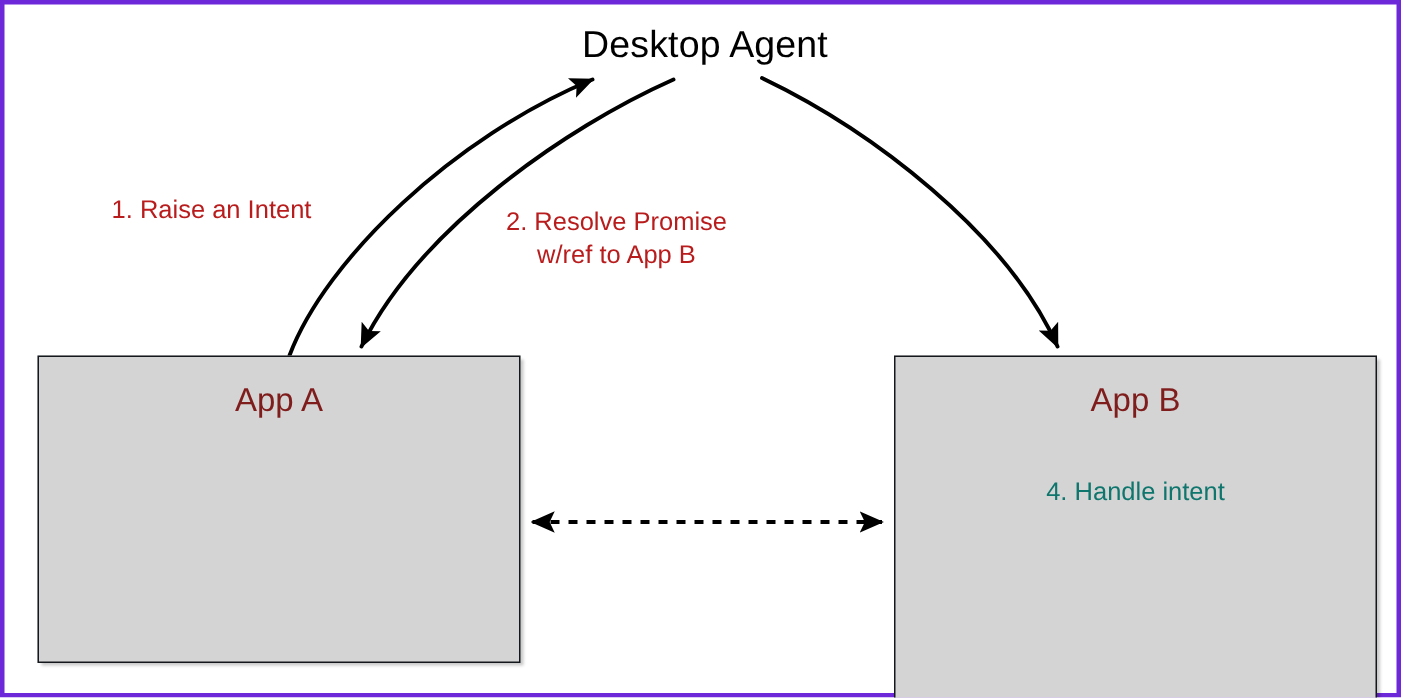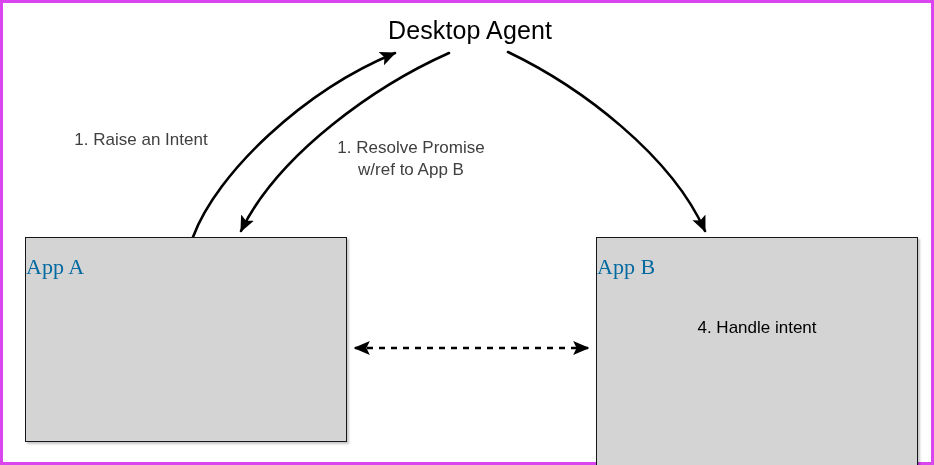--- a/index.html
+++ b/index.html
@@ -13,21 +13,21 @@
     overflow: hidden;
     font-family: "Liberation Sans", sans-serif;
   }
 
   #diagram-frame {
     position: relative;
     width: 934px;
     height: 465px;
     box-sizing: border-box;
     background: #ffffff;
-    border: 3px solid #d946ef;
+    border: 3px solid #6d28d9;
   }
 
   #diagram-canvas {
     position: absolute;
     left: 0;
     top: 0;
     width: 934px;
     height: 465px;
   }
 
@@ -78,40 +78,40 @@
     top: 234px;
     width: 322px;
     height: 263px;
   }
 
   .box-title {
     position: absolute;
     left: 0;
     right: 0;
     top: 16px;
+    text-align: center;
     font-size: 22px;
-    color: #0369a1;
+    color: #7f1d1d;
     white-space: pre;
-    font-family: Liberation Serif, serif;
   }
 
   .box-sub {
     position: absolute;
     left: 0;
     right: 0;
     top: 80px;
     text-align: center;
     font-size: 17px;
-    color: #000000;
+    color: #0f766e;
     white-space: pre;
   }
 
   .edge-label {
     position: absolute;
-    color: #404040;
+    color: #b91c1c;
     font-size: 17px;
     white-space: pre;
     text-align: center;
     line-height: 1.32;
   }
 
   #label-edge-1 {
     left: 28px;
     top: 126px;
     width: 220px;
@@ -168,19 +168,19 @@
       <div class="box-sub"></div>
     </div>
 
     <div class="box" id="box-app-b">
       <div class="box-title">App B</div>
       <div class="box-sub">4. Handle intent</div>
     </div>
 
     <div class="edge-label" id="label-edge-1">1. Raise an Intent</div>
 
-    <div class="edge-label" id="label-edge-3">1. Resolve Promise
+    <div class="edge-label" id="label-edge-3">2. Resolve Promise
 w/ref to App B</div>
 
 
 
   </div>
 </div>
 
 </body></html>

